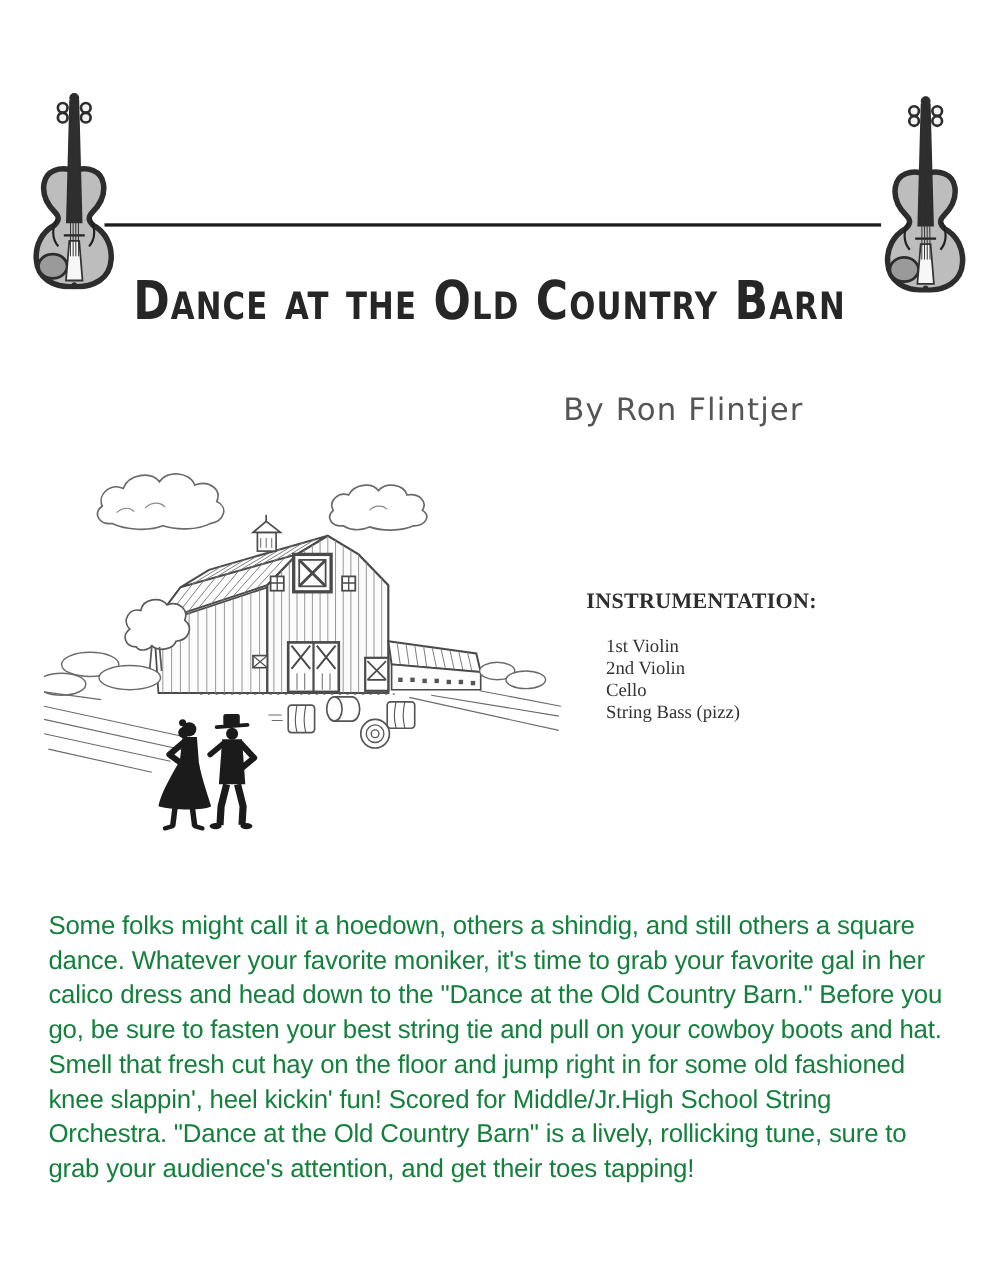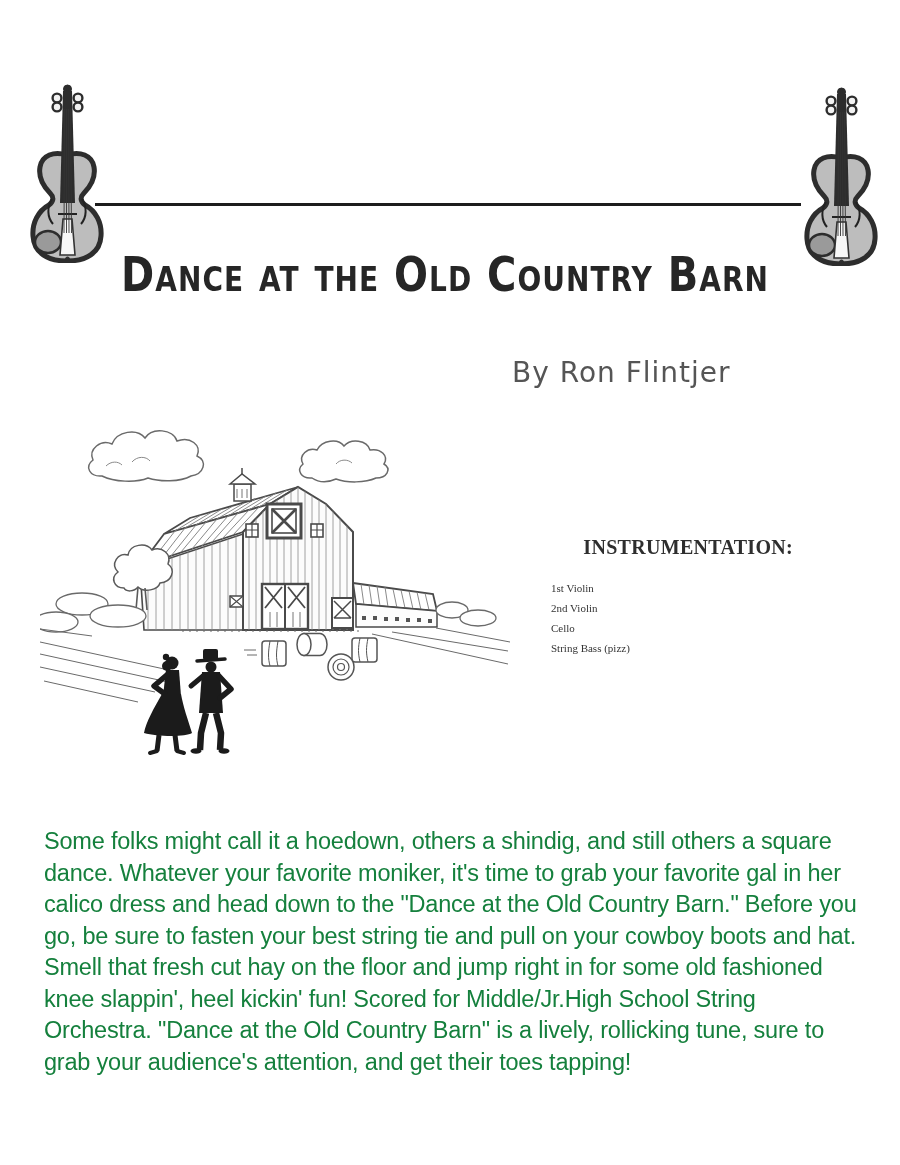--- a/index.html
+++ b/index.html
@@ -26,25 +26,25 @@
     white-space:nowrap;
   }
   .byline{
     left:512px;top:356px;
     font-family:"DejaVu Sans",sans-serif;
     font-size:28px;color:#555555;letter-spacing:1px;white-space:nowrap;
   }
   .instrumentation{left:533px;top:536px;width:260px;}
   .instrumentation-heading{
     font-family:"Liberation Serif",serif;font-weight:bold;
-    font-size:20px;color:#2e2e2e;letter-spacing:0.3px;margin:0 0 19px 0;text-align:right;
+    font-size:20px;color:#2e2e2e;letter-spacing:0.3px;margin:0 0 19px 0;
   }
   .instrumentation-list{margin:0;padding:0 0 0 18px;list-style:none;}
   .instrumentation-list li{
-    font-family:"Liberation Serif",serif;font-size:11px;color:#333333;
+    font-family:"Liberation Serif",serif;font-size:17px;color:#333333;
     line-height:20px;margin:0;padding:0;
   }
   .description{
     left:44px;top:826px;width:820px;
     font-family:Liberation Sans, sans-serif;
     font-size:23.5px;line-height:31.5px;color:#15803d;
     letter-spacing:-0.2px;
   }
   .violin-left{left:22px;top:83px;}
   .violin-right{left:796px;top:86px;}

